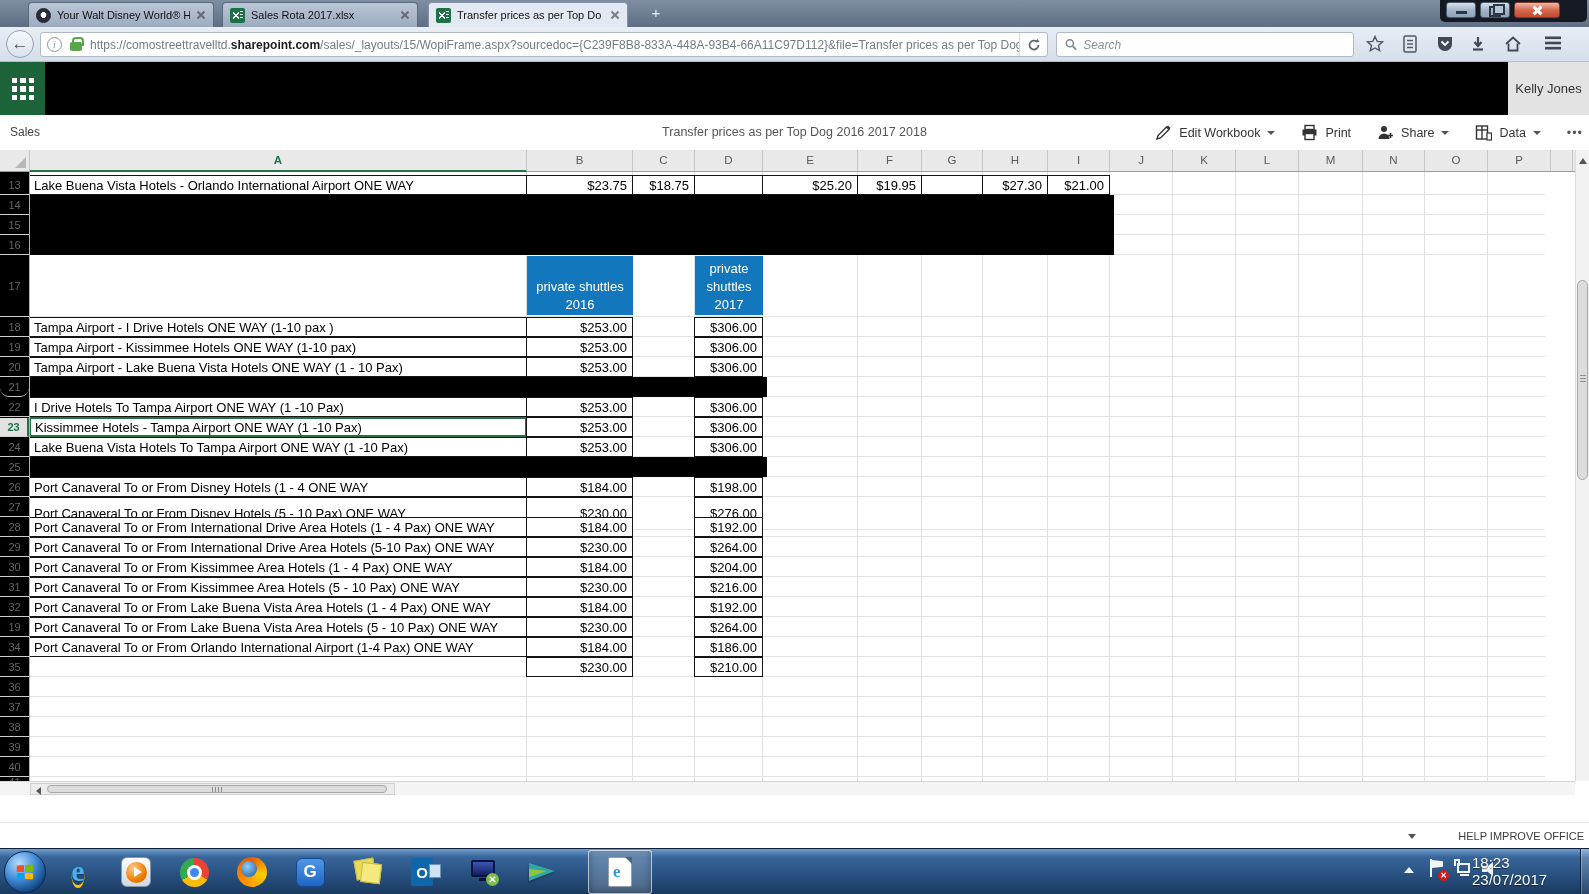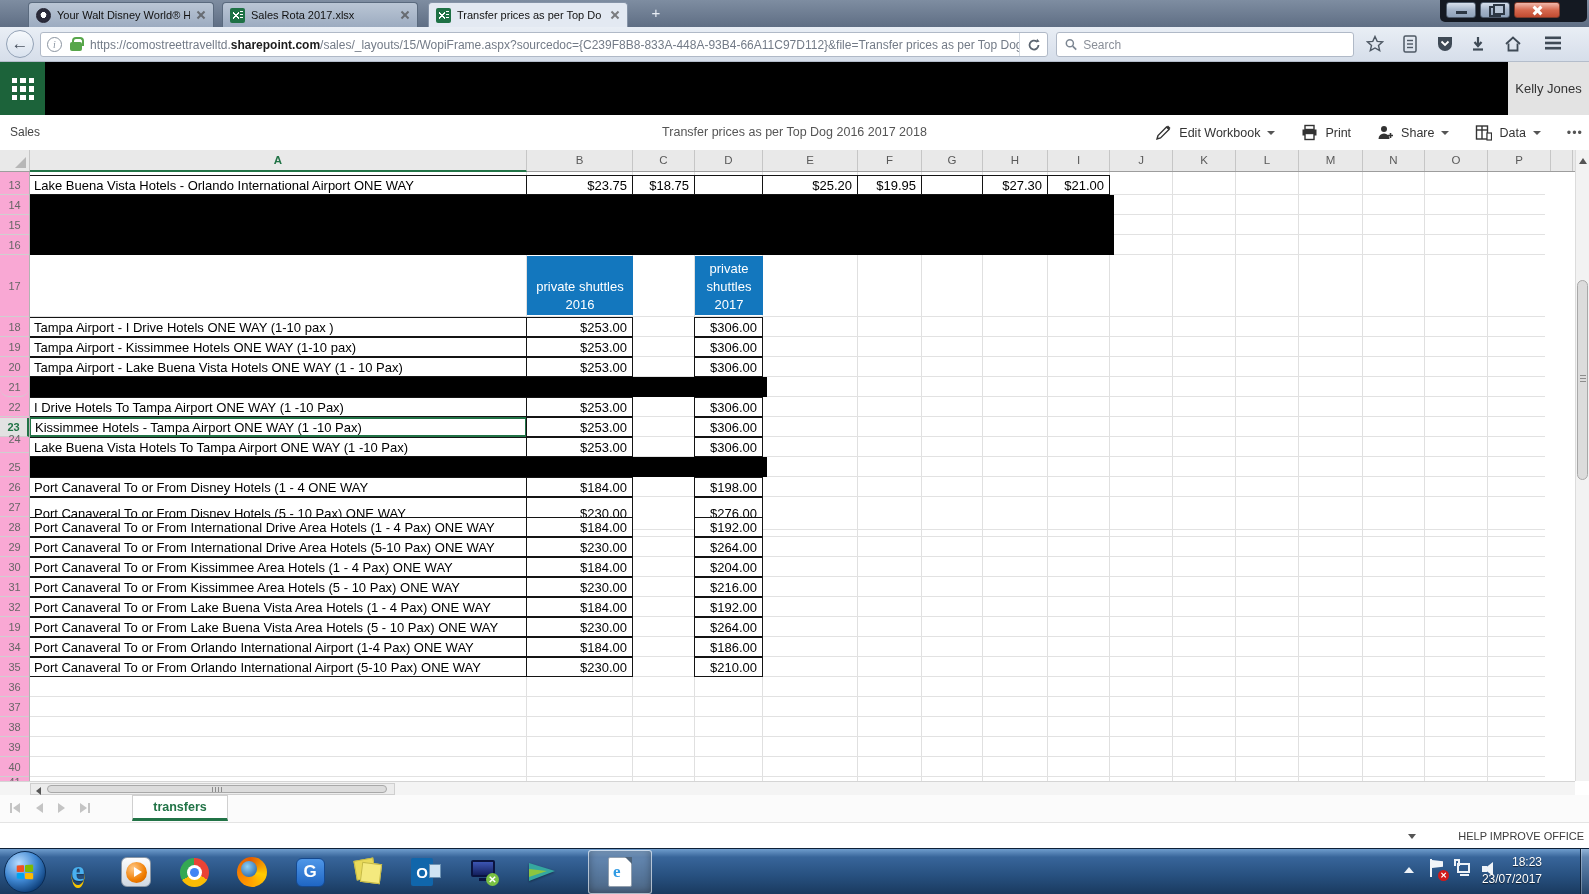--- a/index.html
+++ b/index.html
@@ -50,21 +50,21 @@
   .info-ic { width:15px; height:15px; border-radius:50%; border:1px solid #8a94a0; color:#8a94a0;
     font-size:10px; font-style:italic; font-family:"Liberation Serif",serif; text-align:center; line-height:13px; flex:0 0 auto; }
   .lock-ic { width:12px; height:9px; background:#57a64a; border-radius:2px; position:relative; margin:4px 8px 0 8px; flex:0 0 auto; }
   .lock-ic::before { content:""; position:absolute; left:2px; top:-5px; width:8px; height:7px;
     border:2px solid #57a64a; border-bottom:none; border-radius:4px 4px 0 0; }
   #urltext { font-size:12px; color:#737b87; white-space:nowrap; overflow:hidden; flex:1; }
   #urltext b { color:#1c1c1c; font-weight:bold; }
   #reload-wrap { flex:0 0 auto; width:28px; height:23px; border-left:1px solid #d4dae2; display:flex; align-items:center; justify-content:center; }
   #searchbox { position:absolute; left:1056px; top:5px; width:298px; height:25px; background:#fff;
     border:1px solid #b0b9c7; border-radius:3px; display:flex; align-items:center; gap:6px; padding:0 8px; }
-  #searchbox input { border:none; outline:none; font-size:12px; color:#555; width:100%;
+  #searchbox input { border:none; outline:none; font-size:12px; font-style:italic; color:#555; width:100%;
     font-family:"Liberation Sans",sans-serif; background:transparent; }
   #searchbox input::placeholder { color:#8a8f98; }
   .navic { position:absolute; top:8px; width:20px; height:20px; }
 
   
   #xl-head { position:absolute; left:0; top:62px; width:1589px; height:53px; background:#000; }
   #waffle { position:absolute; left:0; top:0; width:45px; height:53px; background:#1c633a;
     display:flex; align-items:center; justify-content:center; }
   #waffle .dots { width:22px; height:22px;
     background:repeating-linear-gradient(90deg,#fff 0 5px,transparent 5px 8.5px),
@@ -89,21 +89,21 @@
 
   
   #sheet { position:absolute; left:0; top:150px; width:1575px; height:631px; background:#fff; }
   #col-headers { position:absolute; left:0; top:0; width:1575px; height:22px; background:#e9e9e9; border-bottom:1px solid #9d9d9d; }
   .col-header { position:absolute; top:0; height:21px; border-right:1px solid #c6c6c6;
     font-size:11.5px; color:#5a5a5a; text-align:center; line-height:21px; }
   .col-header.selected { color:#217346; font-weight:bold; border-bottom:2px solid #217346; height:22px; }
   #corner { position:absolute; left:0; top:0; width:30px; height:21px; border-right:1px solid #c6c6c6; }
   #corner::after { content:""; position:absolute; right:3px; bottom:3px; width:0; height:0;
     border-left:11px solid transparent; border-bottom:11px solid #b7b7b7; }
-  #row-headers { position:absolute; left:0; top:22px; width:30px; height:609px; background:#f9a8d4; border-right:1px solid #b3b3b3; overflow:hidden; }
+  #row-headers { position:absolute; left:0; top:22px; width:30px; height:609px; background:#000000; border-right:1px solid #b3b3b3; overflow:hidden; }
   .row-num { position:absolute; left:0; width:29px; border-bottom:1px solid #cfcfcf;
     font-size:11px; color:#666; display:flex; align-items:center; justify-content:center; }
   .row-num.sel { color:#217346; font-weight:bold; border-right:2px solid #217346; background:#e2e2e2; }
   #grid { position:absolute; left:0; top:22px; width:1545px; height:609px; overflow:hidden; background:#fff; }
   .vline { position:absolute; top:0; bottom:0; width:1px; background:#e0e0e0; }
   .grid-row { position:absolute; left:30px; right:0; border-bottom:1px solid #e2e2e2; }
   .cell { position:absolute; top:-1px; bottom:-1px; background:#fff; font-size:13px; color:#000;
     display:flex; align-items:center; overflow:hidden; white-space:nowrap; }
   .cell.bordered { border:1px solid #141414; }
   .cell.label { padding-left:4px; justify-content:flex-start; }
@@ -203,22 +203,22 @@
   .tray-flag .err { position:absolute; right:-3px; bottom:-2px; width:11px; height:11px; border-radius:50%; background:#d11a1a;
     color:#fff; font-size:8px; font-weight:bold; text-align:center; line-height:11px; }
   .tray-net { position:absolute; left:1455px; top:12px; width:18px; height:16px; }
   .tray-net .scr { position:absolute; left:2px; top:2px; width:13px; height:10px; border:2px solid #eef3f8; }
   .tray-net .base { position:absolute; left:5px; top:13px; width:9px; height:2px; background:#eef3f8; }
   .tray-net .plug { position:absolute; left:-1px; top:-2px; width:6px; height:7px; border:2px solid #eef3f8; border-bottom:none; }
   .tray-vol { position:absolute; left:1482px; top:13px; width:14px; height:14px; }
   .tray-vol::before { content:""; position:absolute; left:0; top:4px; width:5px; height:6px; background:#eef3f8; }
   .tray-vol::after { content:""; position:absolute; left:2px; top:0; width:0; height:0;
     border-top:7px solid transparent; border-bottom:7px solid transparent; border-right:9px solid #eef3f8; }
-  #tray-clock { position:absolute; left:1472px; top:5px; width:70px; height:36px; color:#fff; font-size:12px;
-    text-align:right; line-height:17px; text-shadow:0 1px 1px rgba(0,0,0,.6); }
+  #tray-clock { position:absolute; left:1472px; top:5px; width:70px; height:36px; color:#fff; font-size:15px;
+    line-height:17px; text-shadow:0 1px 1px rgba(0,0,0,.6); }
   #show-desktop { position:absolute; left:1580px; top:0; width:9px; height:46px;
     background:linear-gradient(rgba(255,255,255,.25),rgba(255,255,255,.06)); border-left:1px solid #0e2138; box-shadow:inset 1px 0 0 rgba(255,255,255,.3); }
 
   svg { display:block; }
 </style>
 </head>
 <body>
 
 <div id="stage">
 
@@ -499,21 +499,20 @@
             <div class="cell bordered label" style="left: -1px; width: 498px;">Port Canaveral  To or From Lake Buena Vista Area Hotels (5 - 10 Pax)  ONE WAY</div>
             <div class="cell bordered num" style="left: 496px; width: 107px;">$230.00</div>
             <div class="cell bordered num" style="left: 664px; width: 69px;">$264.00</div>
           </div>
           <div class="grid-row" style="top: 466px; height: 19px;">
             <div class="cell bordered label" style="left: -1px; width: 498px;">Port Canaveral  To or From Orlando International Airport (1-4 Pax) ONE WAY</div>
             <div class="cell bordered num" style="left: 496px; width: 107px;">$184.00</div>
             <div class="cell bordered num" style="left: 664px; width: 69px;">$186.00</div>
           </div>
           <div class="grid-row" style="top: 486px; height: 19px;">
-            <div class="cell bordered label" style="left: -1px; width: 498px;">Port Canaveral  To or From Orlando International Airport (5-10 Pax)   ONE WAY</div>
             <div class="cell bordered num" style="left: 496px; width: 107px;">$230.00</div>
             <div class="cell bordered num" style="left: 664px; width: 69px;">$210.00</div>
           </div>
           <div class="grid-row" style="top: 506px; height: 19px;"></div>
           <div class="grid-row" style="top: 526px; height: 19px;"></div>
           <div class="grid-row" style="top: 546px; height: 19px;"></div>
           <div class="grid-row" style="top: 566px; height: 19px;"></div>
           <div class="grid-row" style="top: 586px; height: 19px;"></div>
           <div class="grid-row" style="top: 606px; height: 9px;"></div>
         </div>
@@ -523,21 +522,21 @@
         <div class="row-num" style="top: 24px; height: 19px;">14</div>
         <div class="row-num" style="top: 44px; height: 19px;">15</div>
         <div class="row-num" style="top: 64px; height: 19px;">16</div>
         <div class="row-num" style="top: 84px; height: 61px;">17</div>
         <div class="row-num" style="top: 146px; height: 19px;">18</div>
         <div class="row-num" style="top: 166px; height: 19px;">19</div>
         <div class="row-num" style="top: 186px; height: 19px;">20</div>
         <div class="row-num" style="top: 206px; height: 19px; border-radius: 9px;">21</div>
         <div class="row-num" style="top: 226px; height: 19px;">22</div>
         <div class="row-num sel" style="top: 246px; height: 19px;">23</div>
-        <div class="row-num" style="top: 254px; height: 27px;">24</div>
+        <div class="row-num" style="top: 266px; height: 19px;">24</div>
         <div class="row-num" style="top: 286px; height: 19px;">25</div>
         <div class="row-num" style="top: 306px; height: 19px;">26</div>
         <div class="row-num" style="top: 326px; height: 19px;">27</div>
         <div class="row-num" style="top: 346px; height: 19px;">28</div>
         <div class="row-num" style="top: 366px; height: 19px;">29</div>
         <div class="row-num" style="top: 386px; height: 19px;">30</div>
         <div class="row-num" style="top: 406px; height: 19px;">31</div>
         <div class="row-num" style="top: 426px; height: 19px;">32</div>
         <div class="row-num" style="top: 446px; height: 19px;">19</div>
         <div class="row-num" style="top: 466px; height: 19px;">34</div>
@@ -556,29 +555,20 @@
     <div id="vthumb"></div>
   </div>
 
   <div id="hscroll-bar">
     <div id="htrack">
       <span class="scr-arrow-left"></span>
       <div id="hthumb"></div>
     </div>
   </div>
 
-  <div id="sheettabs">
-    <span class="navbarr" style="left:10px;"></span>
-    <span class="navarrow left" style="left:13px;"></span>
-    <span class="navarrow left" style="left:36px;"></span>
-    <span class="navarrow right" style="left:58px;"></span>
-    <span class="navarrow right" style="left:80px;"></span>
-    <span class="navbarr" style="left:88px;"></span>
-    <div id="sheet-tab">transfers</div>
-  </div>
 
   <div id="statusbar">
     <span id="help-caret"></span>
     <span id="help-text">HELP IMPROVE OFFICE</span>
   </div>
 
   <div id="taskbar">
     <div id="start-orb">
         <span class="winflag">
           <i></i>

